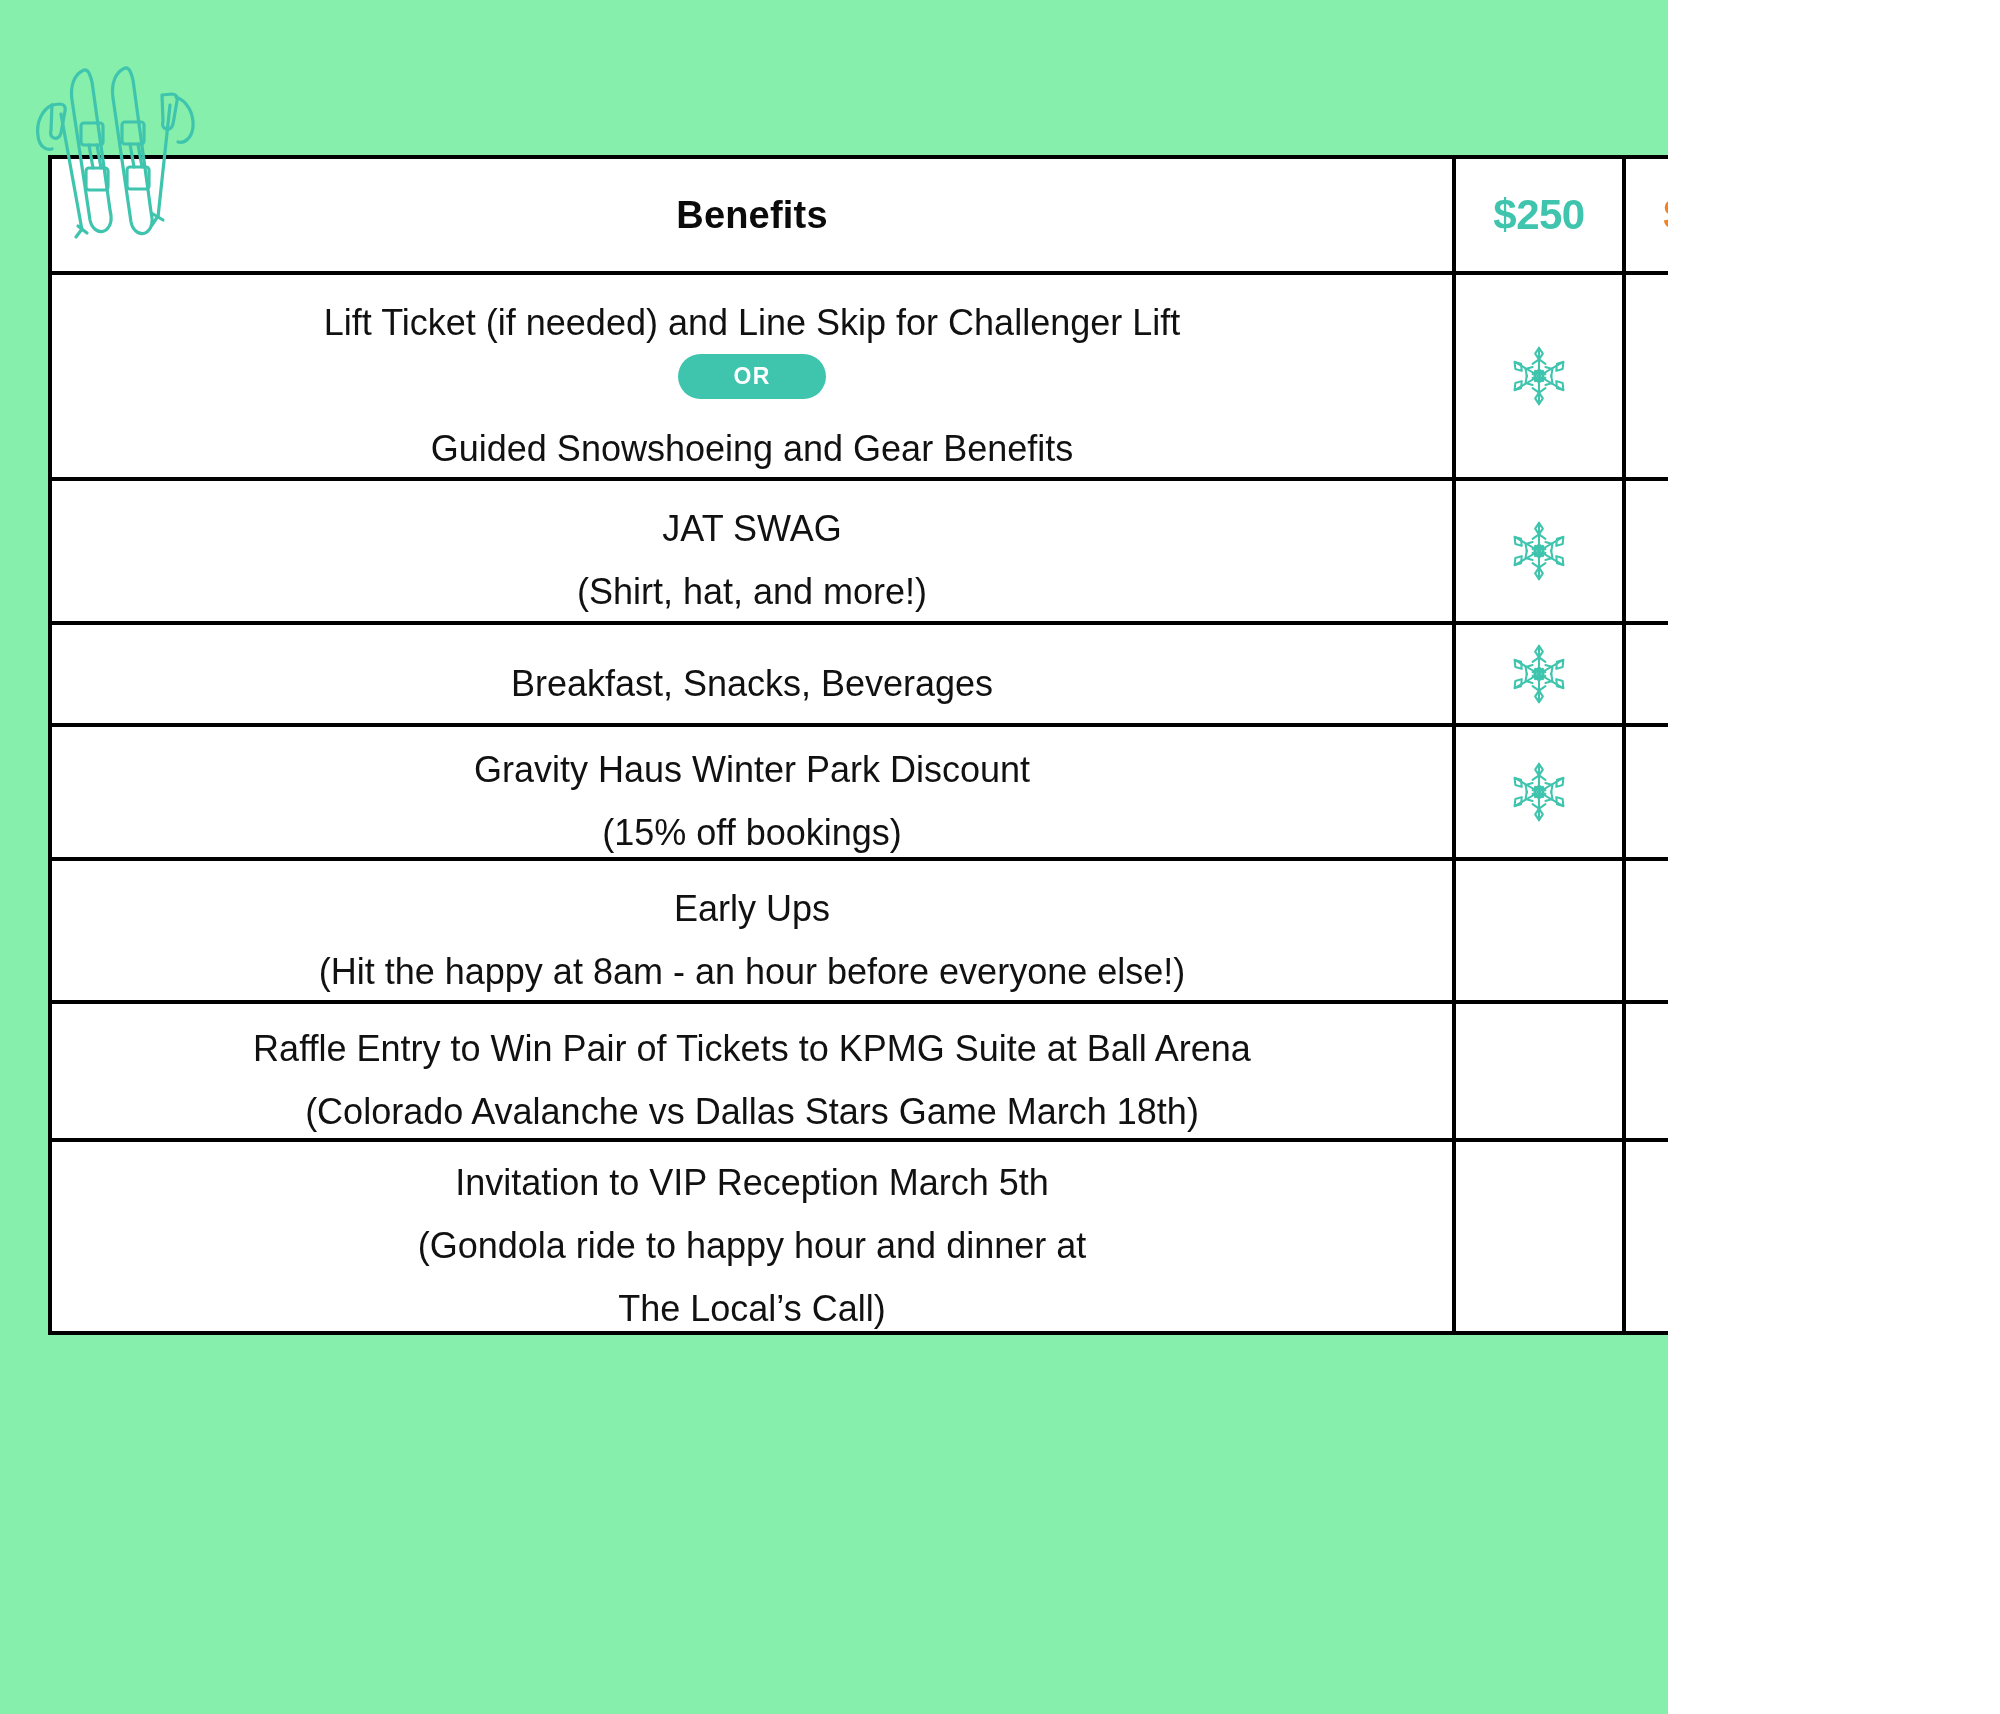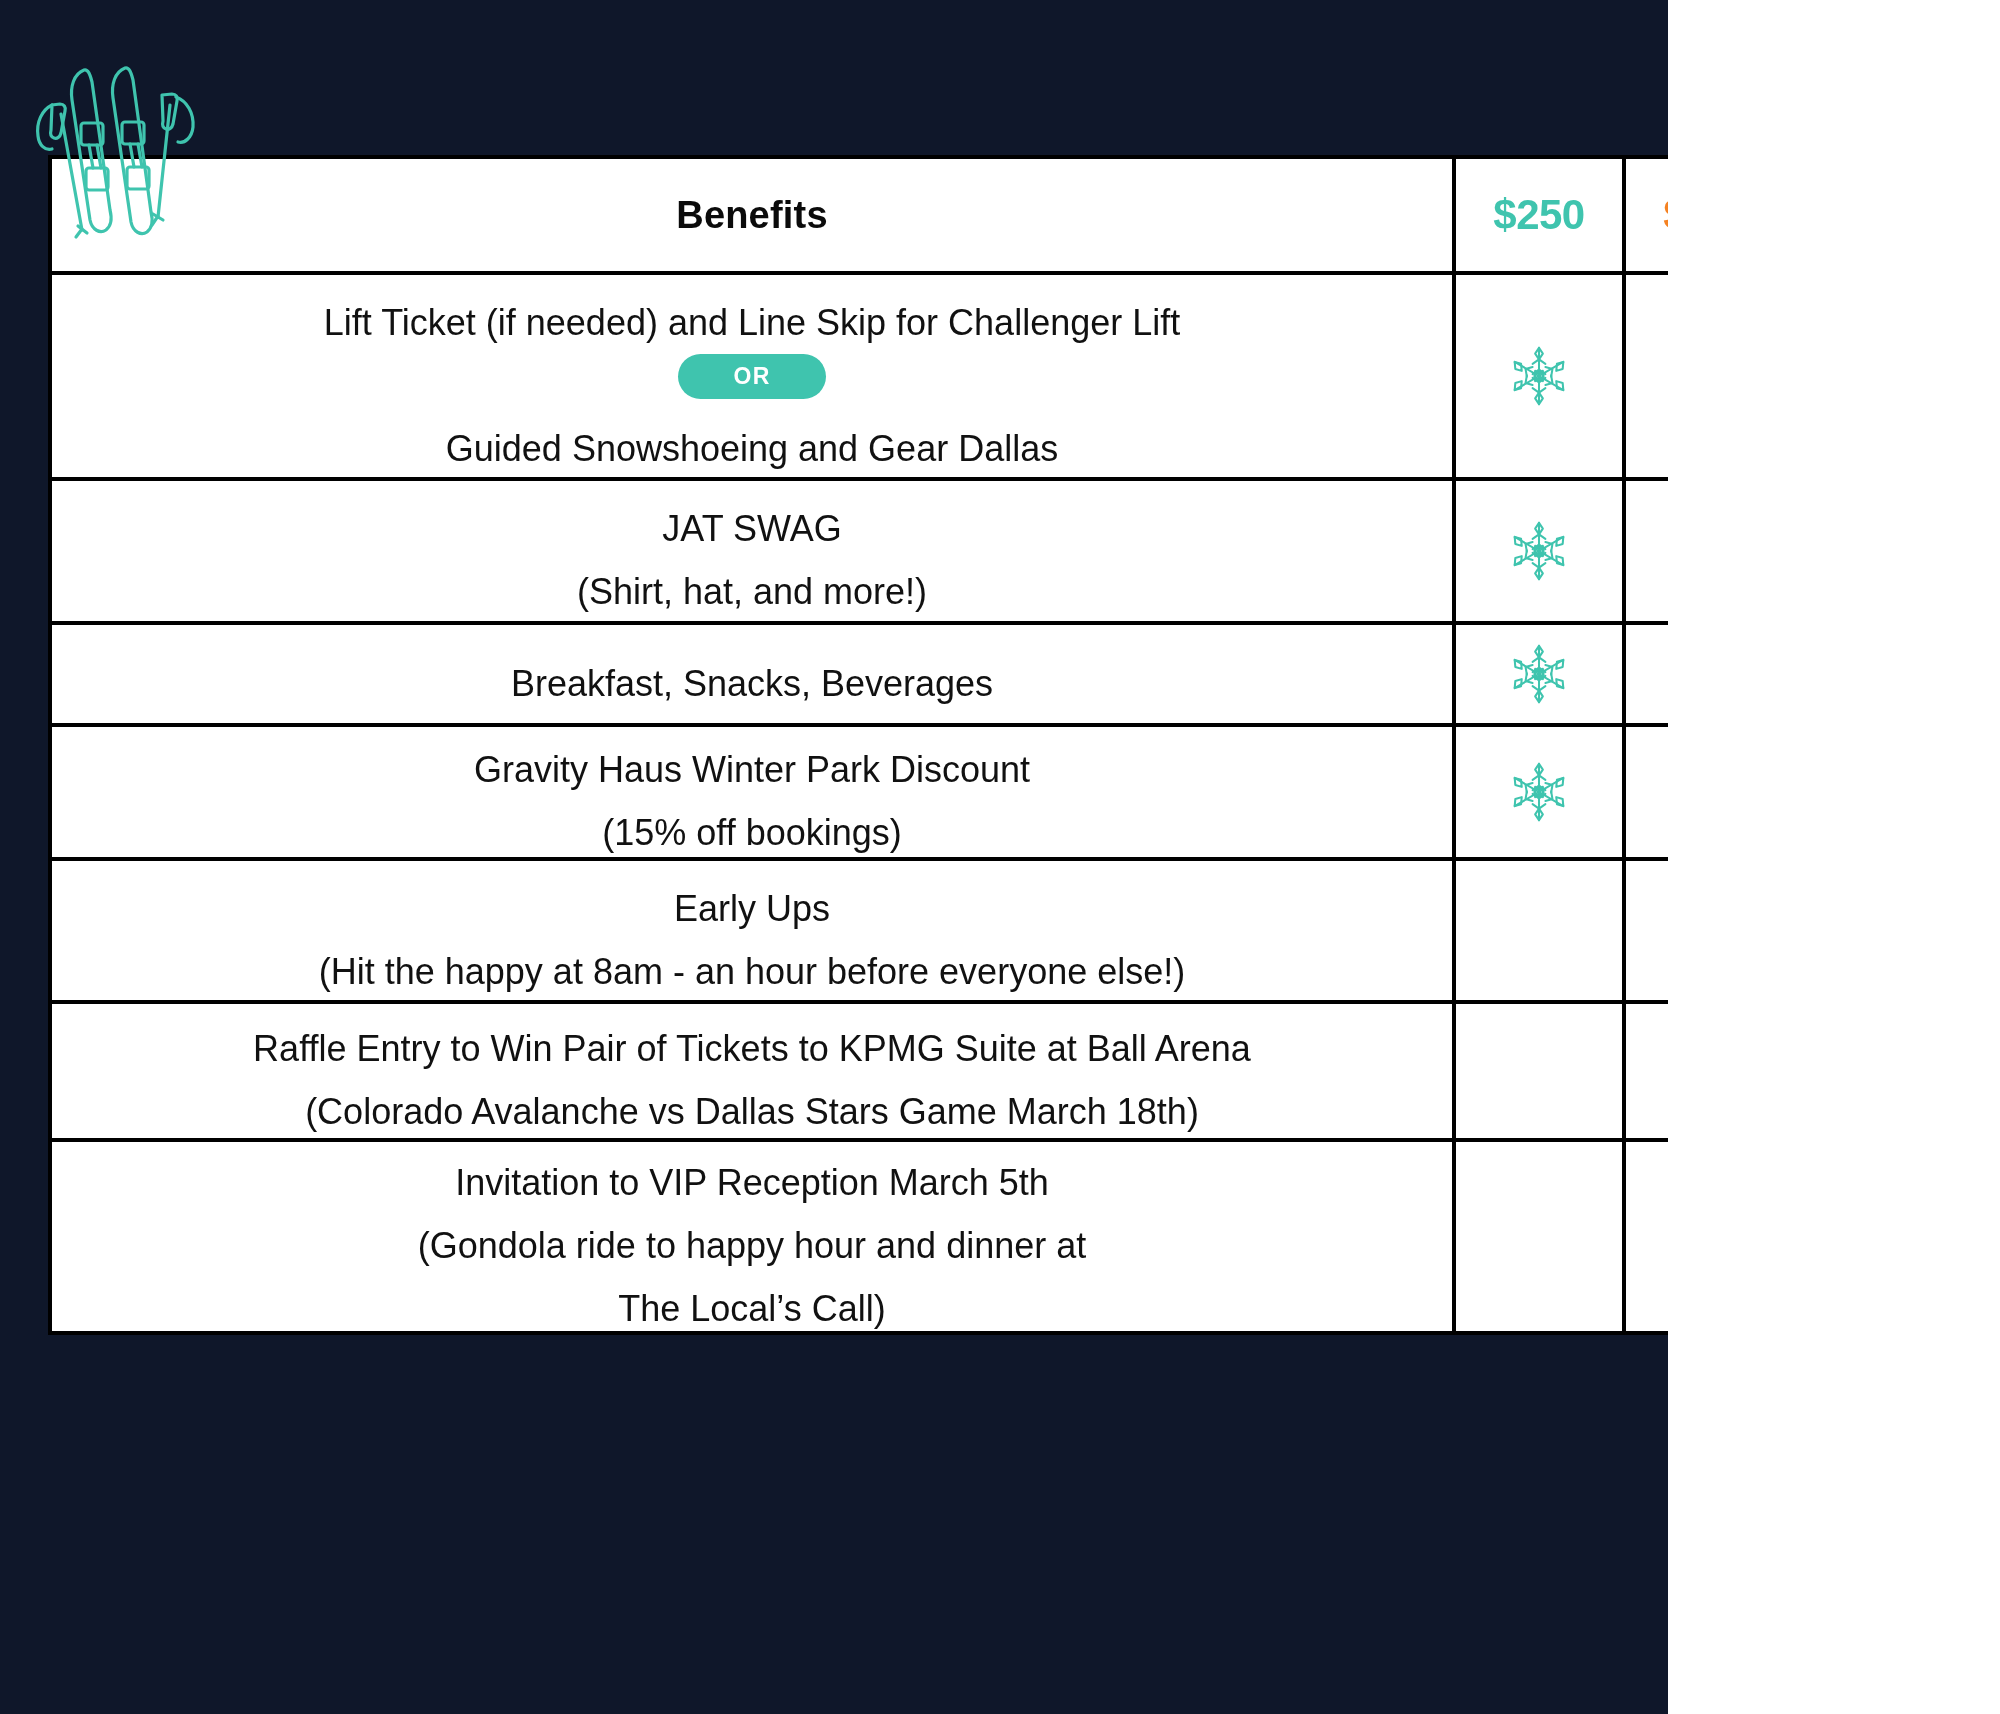--- a/index.html
+++ b/index.html
@@ -8,21 +8,21 @@
     width: 2000px;
     height: 1714px;
     background: #ffffff;
     font-family: "Liberation Sans", sans-serif;
   }
 
   #page {
     position: relative;
     width: 1668px;
     height: 1714px;
-    background: #0f172a;
+    background: #86efac;
     overflow: hidden;
   }
 
   
   .ski-decor {
     position: absolute;
     left: 30px;
     top: 48px;
     width: 180px;
     height: 230px;
@@ -161,21 +161,21 @@
         <th class="hdr-tier t-1000">$1000</th>
       </tr>
     </thead>
 
     <tbody>
 
       <tr class="r-0">
         <td class="benefit-cell">
           <span class="line">Lift Ticket (if needed) and Line Skip for Challenger Lift</span>
           <span class="or-badge">OR</span>
-          <span class="line">Guided Snowshoeing and Gear Dallas</span>
+          <span class="line">Guided Snowshoeing and Gear Benefits</span>
         </td>
         <td class="mark-cell">
           <svg class="flake" viewBox="0 0 100 100" fill="none" stroke="#3fc4ae" stroke-width="3.2" stroke-linecap="round" stroke-linejoin="round">
               <g>
                 <path d="M50 6 L50 94 M12 28 L88 72 M12 72 L88 28"></path>
                 <path d="M50 6 l-6 9 6 9 6-9 -6-9"></path>
                 <path d="M50 94 l-6-9 6-9 6 9 -6 9"></path>
                 <path d="M12 28 l1 11 10 3 -1-11 -10-3"></path>
                 <path d="M88 72 l-1-11 -10-3 1 11 10 3"></path>
                 <path d="M12 72 l1-11 10-3 -1 11 -10 3"></path>

